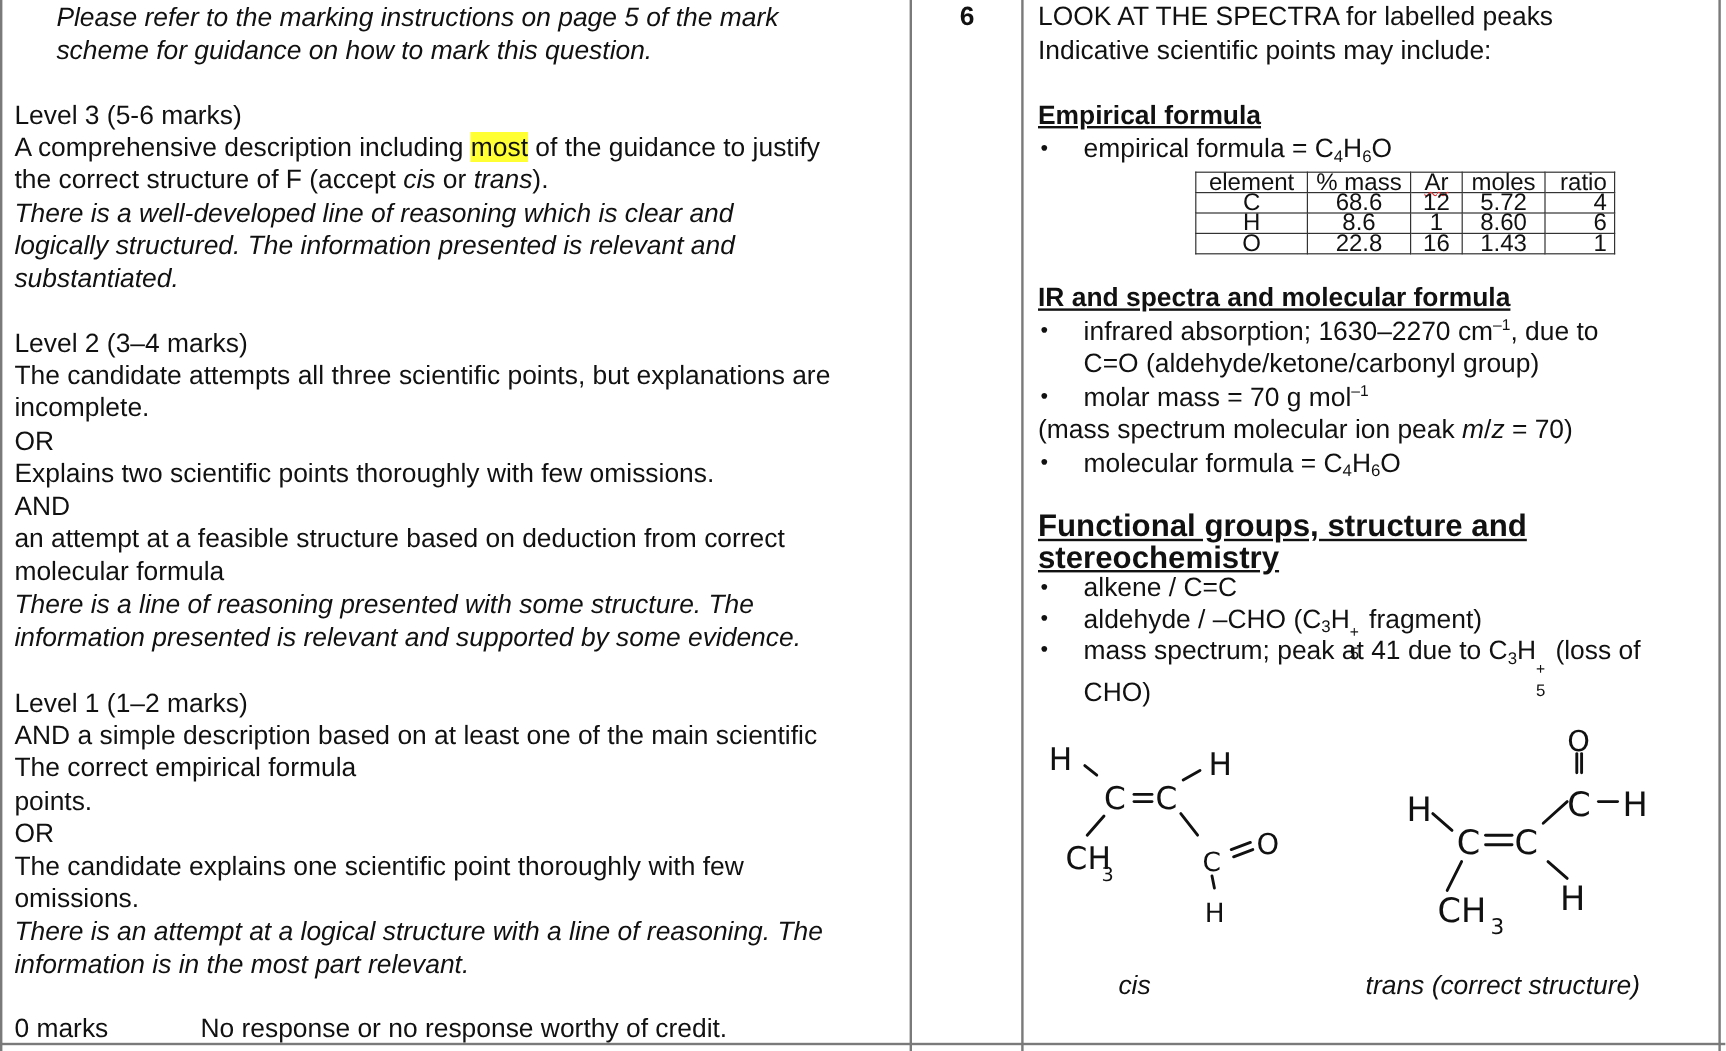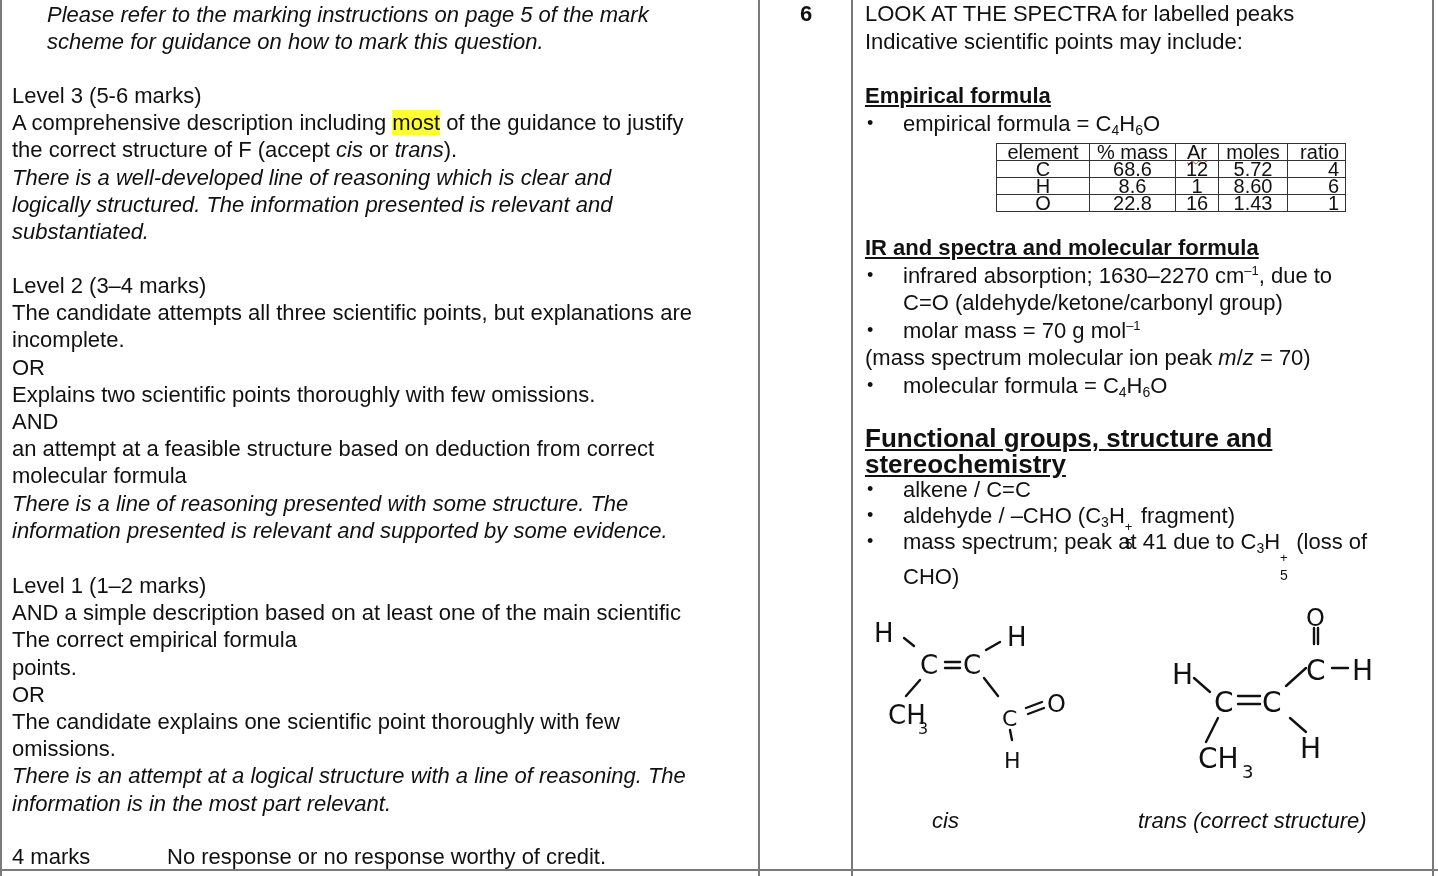--- a/index.html
+++ b/index.html
@@ -75,21 +75,21 @@
     <div>The correct empirical formula</div>
     <div>points.</div>
     <div class="b">OR</div>
     <div>The candidate explains one scientific point thoroughly with few</div>
     <div>omissions.</div>
     <div class="i">There is an attempt at a logical structure with a line of reasoning. The</div>
     <div class="i">information is in the most part relevant.</div>
   </div>
 
   <div class="blk" style="top:843px;">
-    <span class="b" style="display:inline-block;width:155px;">4 marks</span><span>No response or no response worthy of credit.</span>
+    <span class="b" style="display:inline-block;width:155px;">0 marks</span><span>No response or no response worthy of credit.</span>
   </div>
 </div>
 
 <div class="col-num">6</div>
 
 <div class="col-right">
   <div style="position:absolute;top:0;left:0;width:570px;">
     <div><span class="b">LOOK AT THE SPECTRA</span><span> for labelled peaks</span></div>
     <div class="b">Indicative scientific points may include:</div>
   </div>

